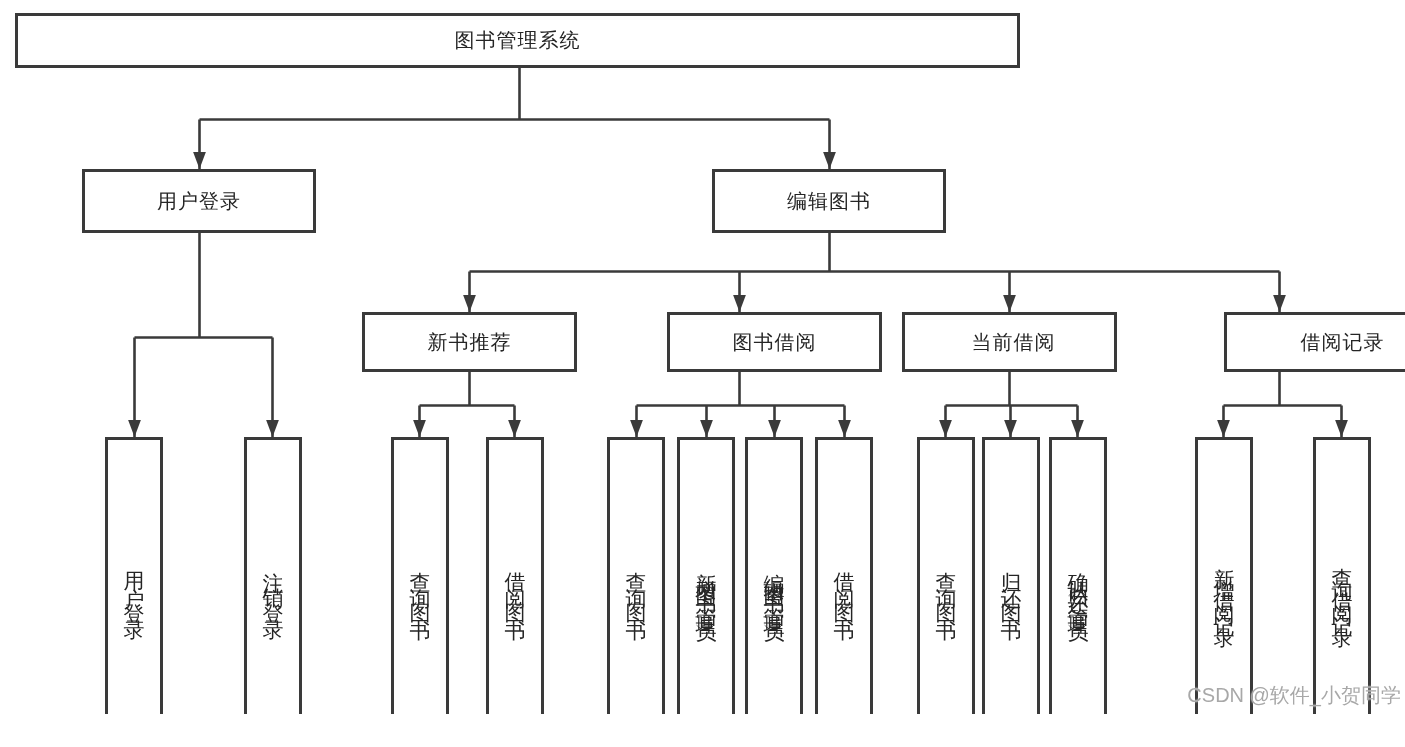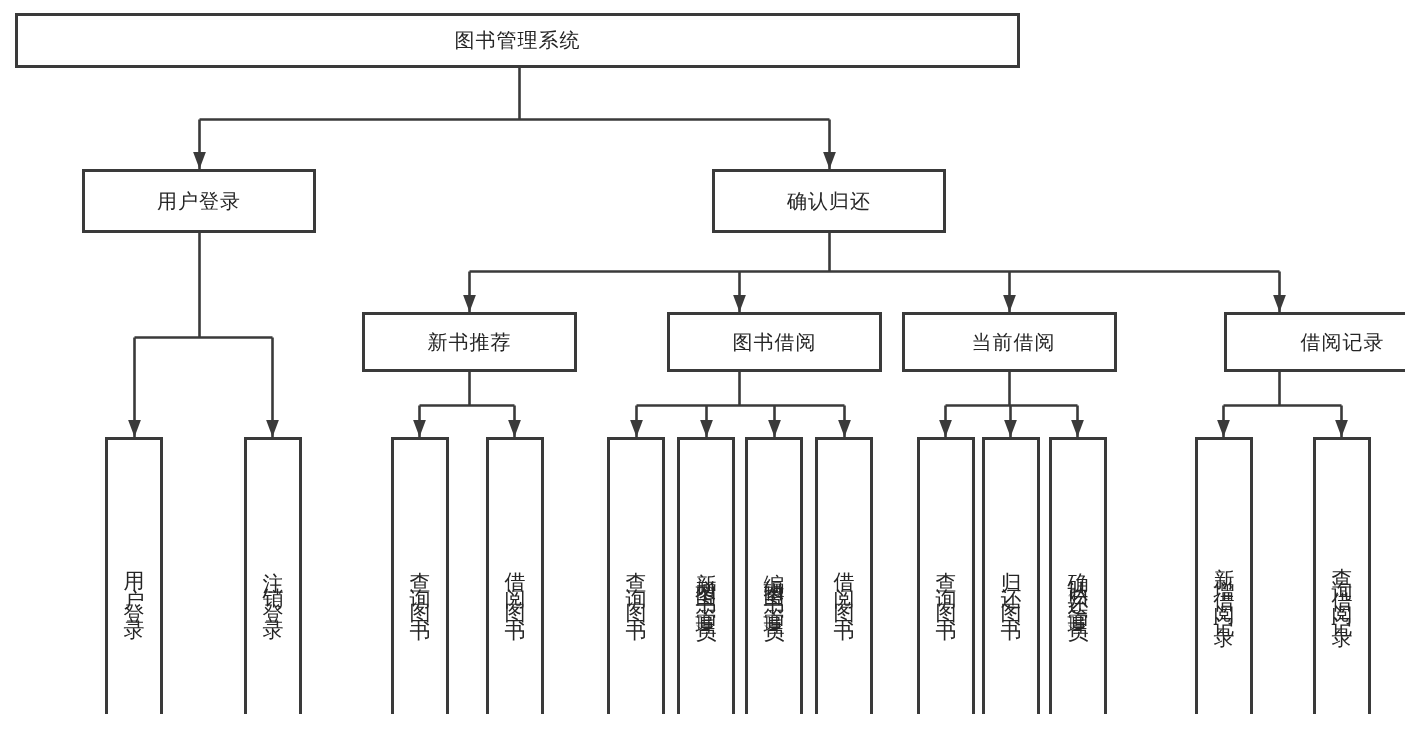--- a/index.html
+++ b/index.html
@@ -94,21 +94,21 @@
   </svg>
 
   <div class="box" style="left:15px;top:13px;width:1005px;height:55px;">
     <span class="hlabel">图书管理系统</span>
   </div>
 
   <div class="box" style="left:82px;top:169px;width:234px;height:64px;">
     <span class="hlabel">用户登录</span>
   </div>
   <div class="box" style="left:712px;top:169px;width:234px;height:64px;">
-    <span class="hlabel">确认归还</span>
+    <span class="hlabel">编辑图书</span>
   </div>
 
   <div class="box" style="left:362px;top:312px;width:215px;height:60px;text-align:right;">
     <span class="hlabel">新书推荐</span>
   </div>
   <div class="box" style="left:632px;top:312px;width:215px;height:60px;margin-left:35px;">
     <span class="hlabel">图书借阅</span>
   </div>
   <div class="box" style="left:902px;top:312px;width:215px;height:60px;padding-left:8px;">
     <span class="hlabel">当前借阅</span>
@@ -154,13 +154,14 @@
     <span class="vtext v9">确认归还（管理员）</span>
   </div>
 
   <div class="box leaf" style="left:1195px;">
     <span class="vtext v6">新增借阅记录</span>
   </div>
   <div class="box leaf" style="left:1313px;">
     <span class="vtext v6">查询借阅记录</span>
   </div>
 
+  <div id="watermark">CSDN @软件_小贺同学</div>
 </div>
 
 </body></html>

